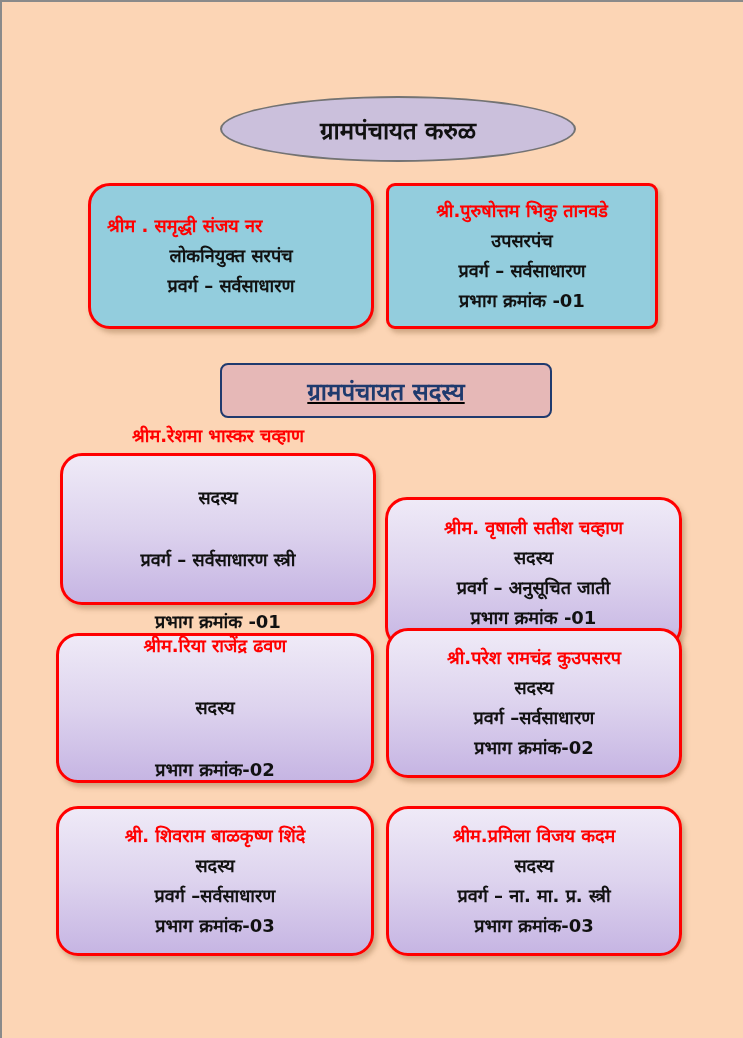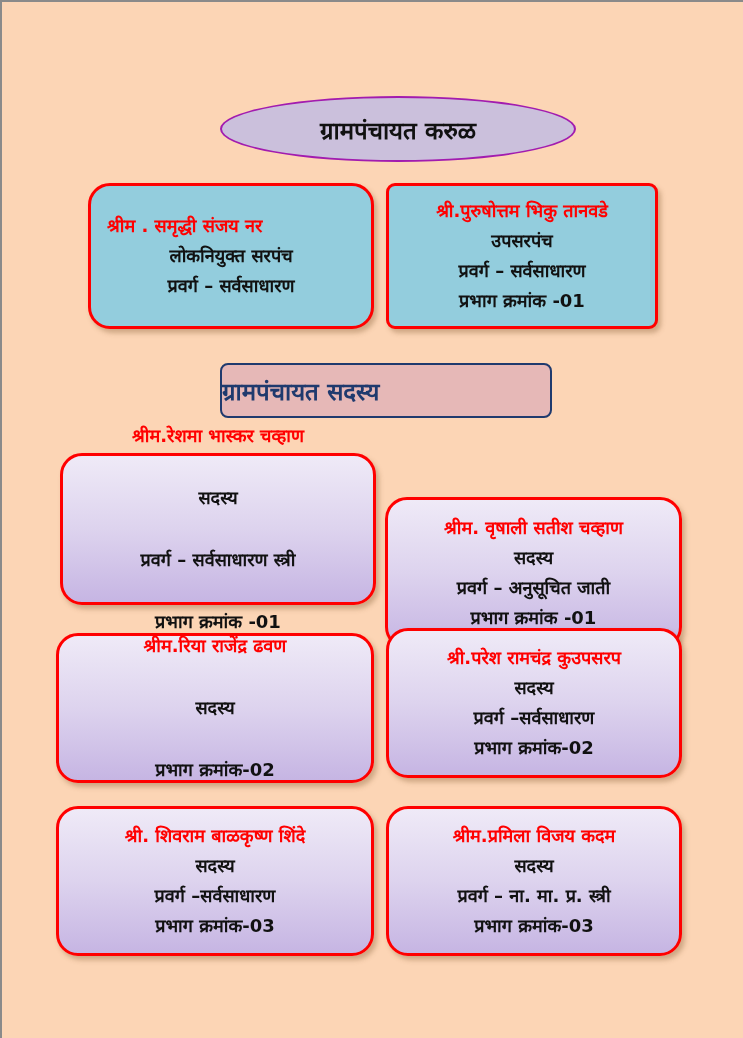--- a/index.html
+++ b/index.html
@@ -17,21 +17,21 @@
       border-left: 2px solid #8a8a8a;
       box-sizing: border-box;
     }
     .abs { position: absolute; }
 
     .title-ellipse {
       left: 218px;
       top: 94px;
       width: 356px;
       height: 66px;
-      border: 2px solid #a21caf;
+      border: 2px solid #737373;
       border-radius: 50%;
       background: #cbc0dc;
       display: flex;
       align-items: center;
       justify-content: center;
       box-sizing: border-box;
     }
     .title-ellipse span {
       font-size: 24px;
       font-weight: bold;
@@ -41,21 +41,23 @@
     .section-header {
       left: 218px;
       top: 361px;
       width: 332px;
       height: 55px;
       border: 2px solid #1f3a6e;
       border-radius: 8px;
       background: #e6b8b7;
       display: flex;
       align-items: center;
+      justify-content: center;
       box-sizing: border-box;
+      text-decoration: underline;
     }
     .section-header span {
       font-size: 24px;
       font-weight: bold;
       color: #1f3a6e;
     }
 
     .card {
       border: 3px solid #ff0000;
       border-radius: 22px;

